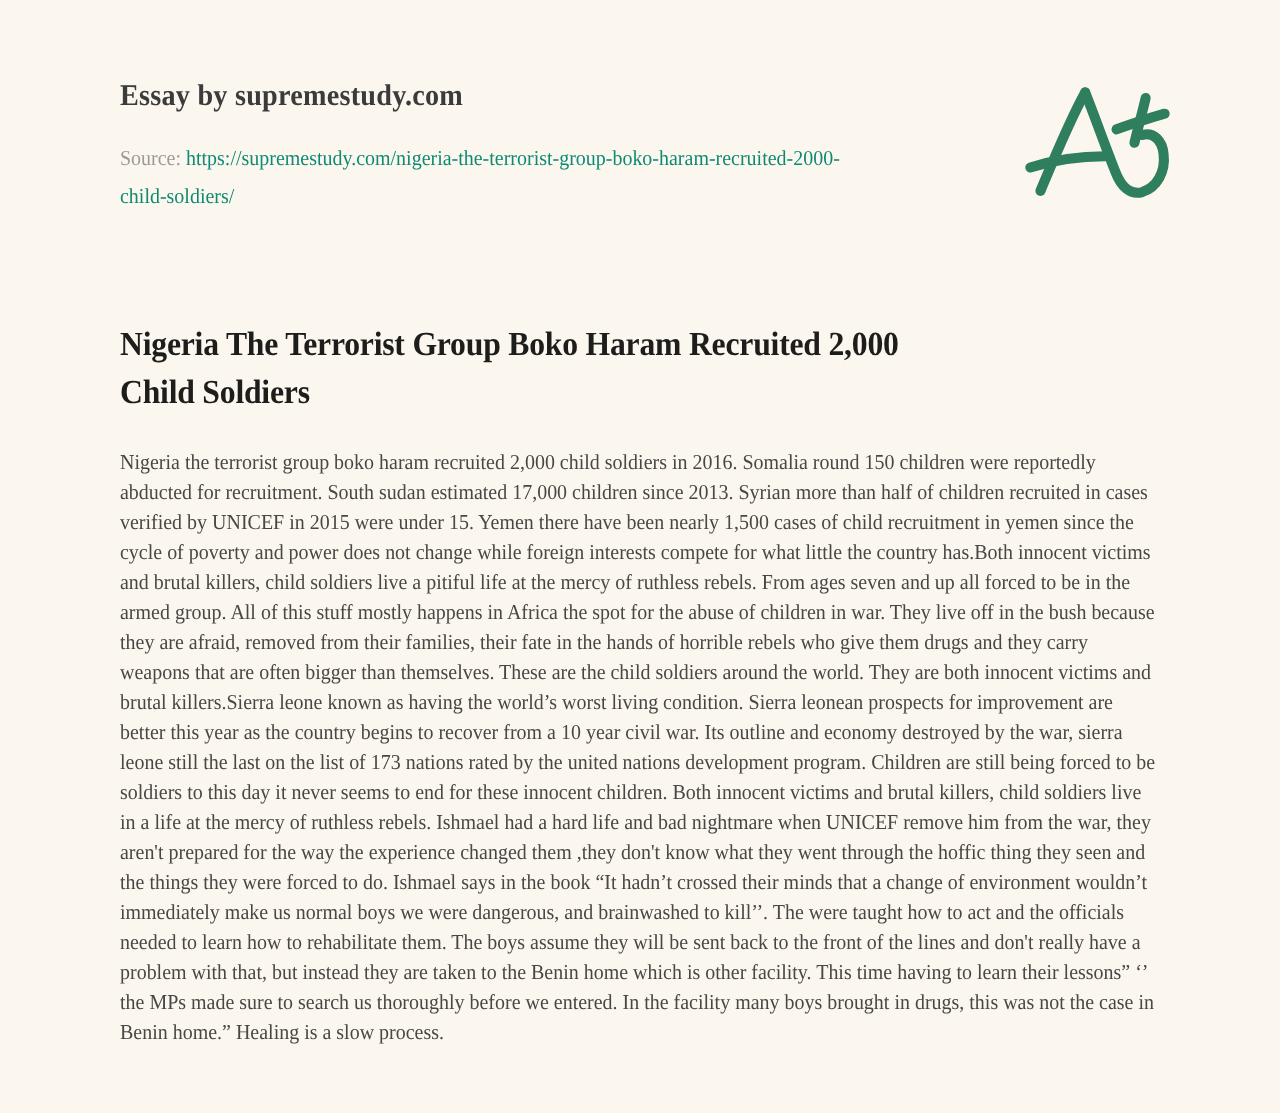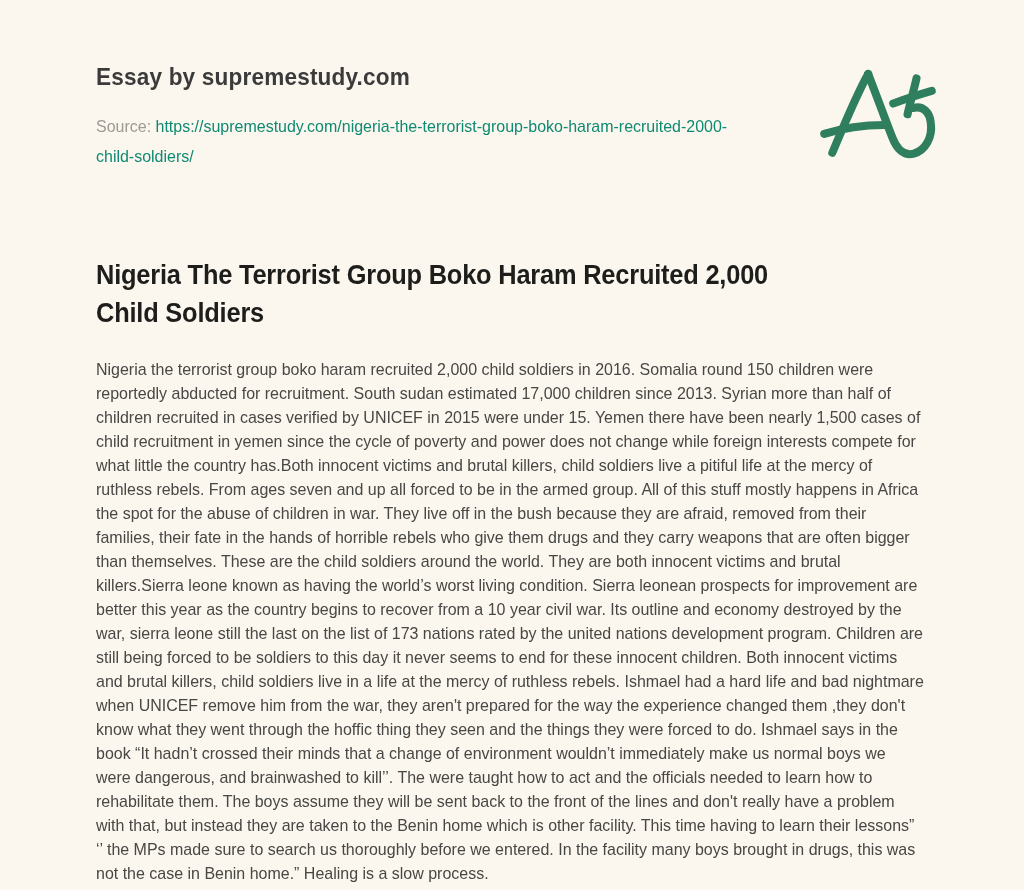--- a/index.html
+++ b/index.html
@@ -12,20 +12,21 @@
     background: #fcf7ee;
     font-family: "Liberation Sans", sans-serif;
     overflow: hidden;
   }
   .page {
     position: relative;
     width: 1024px;
     height: 890px;
     box-sizing: border-box;
     padding: 62px 0 4px 96px;
+    font-family: Liberation Serif, serif;
   }
   
   .condensed {
     width: 881px;
     transform: scaleX(0.94);
     transform-origin: 0 0;
   }
   .page-header {
     margin: 0 0 20px 0;
     font-size: 24px;

